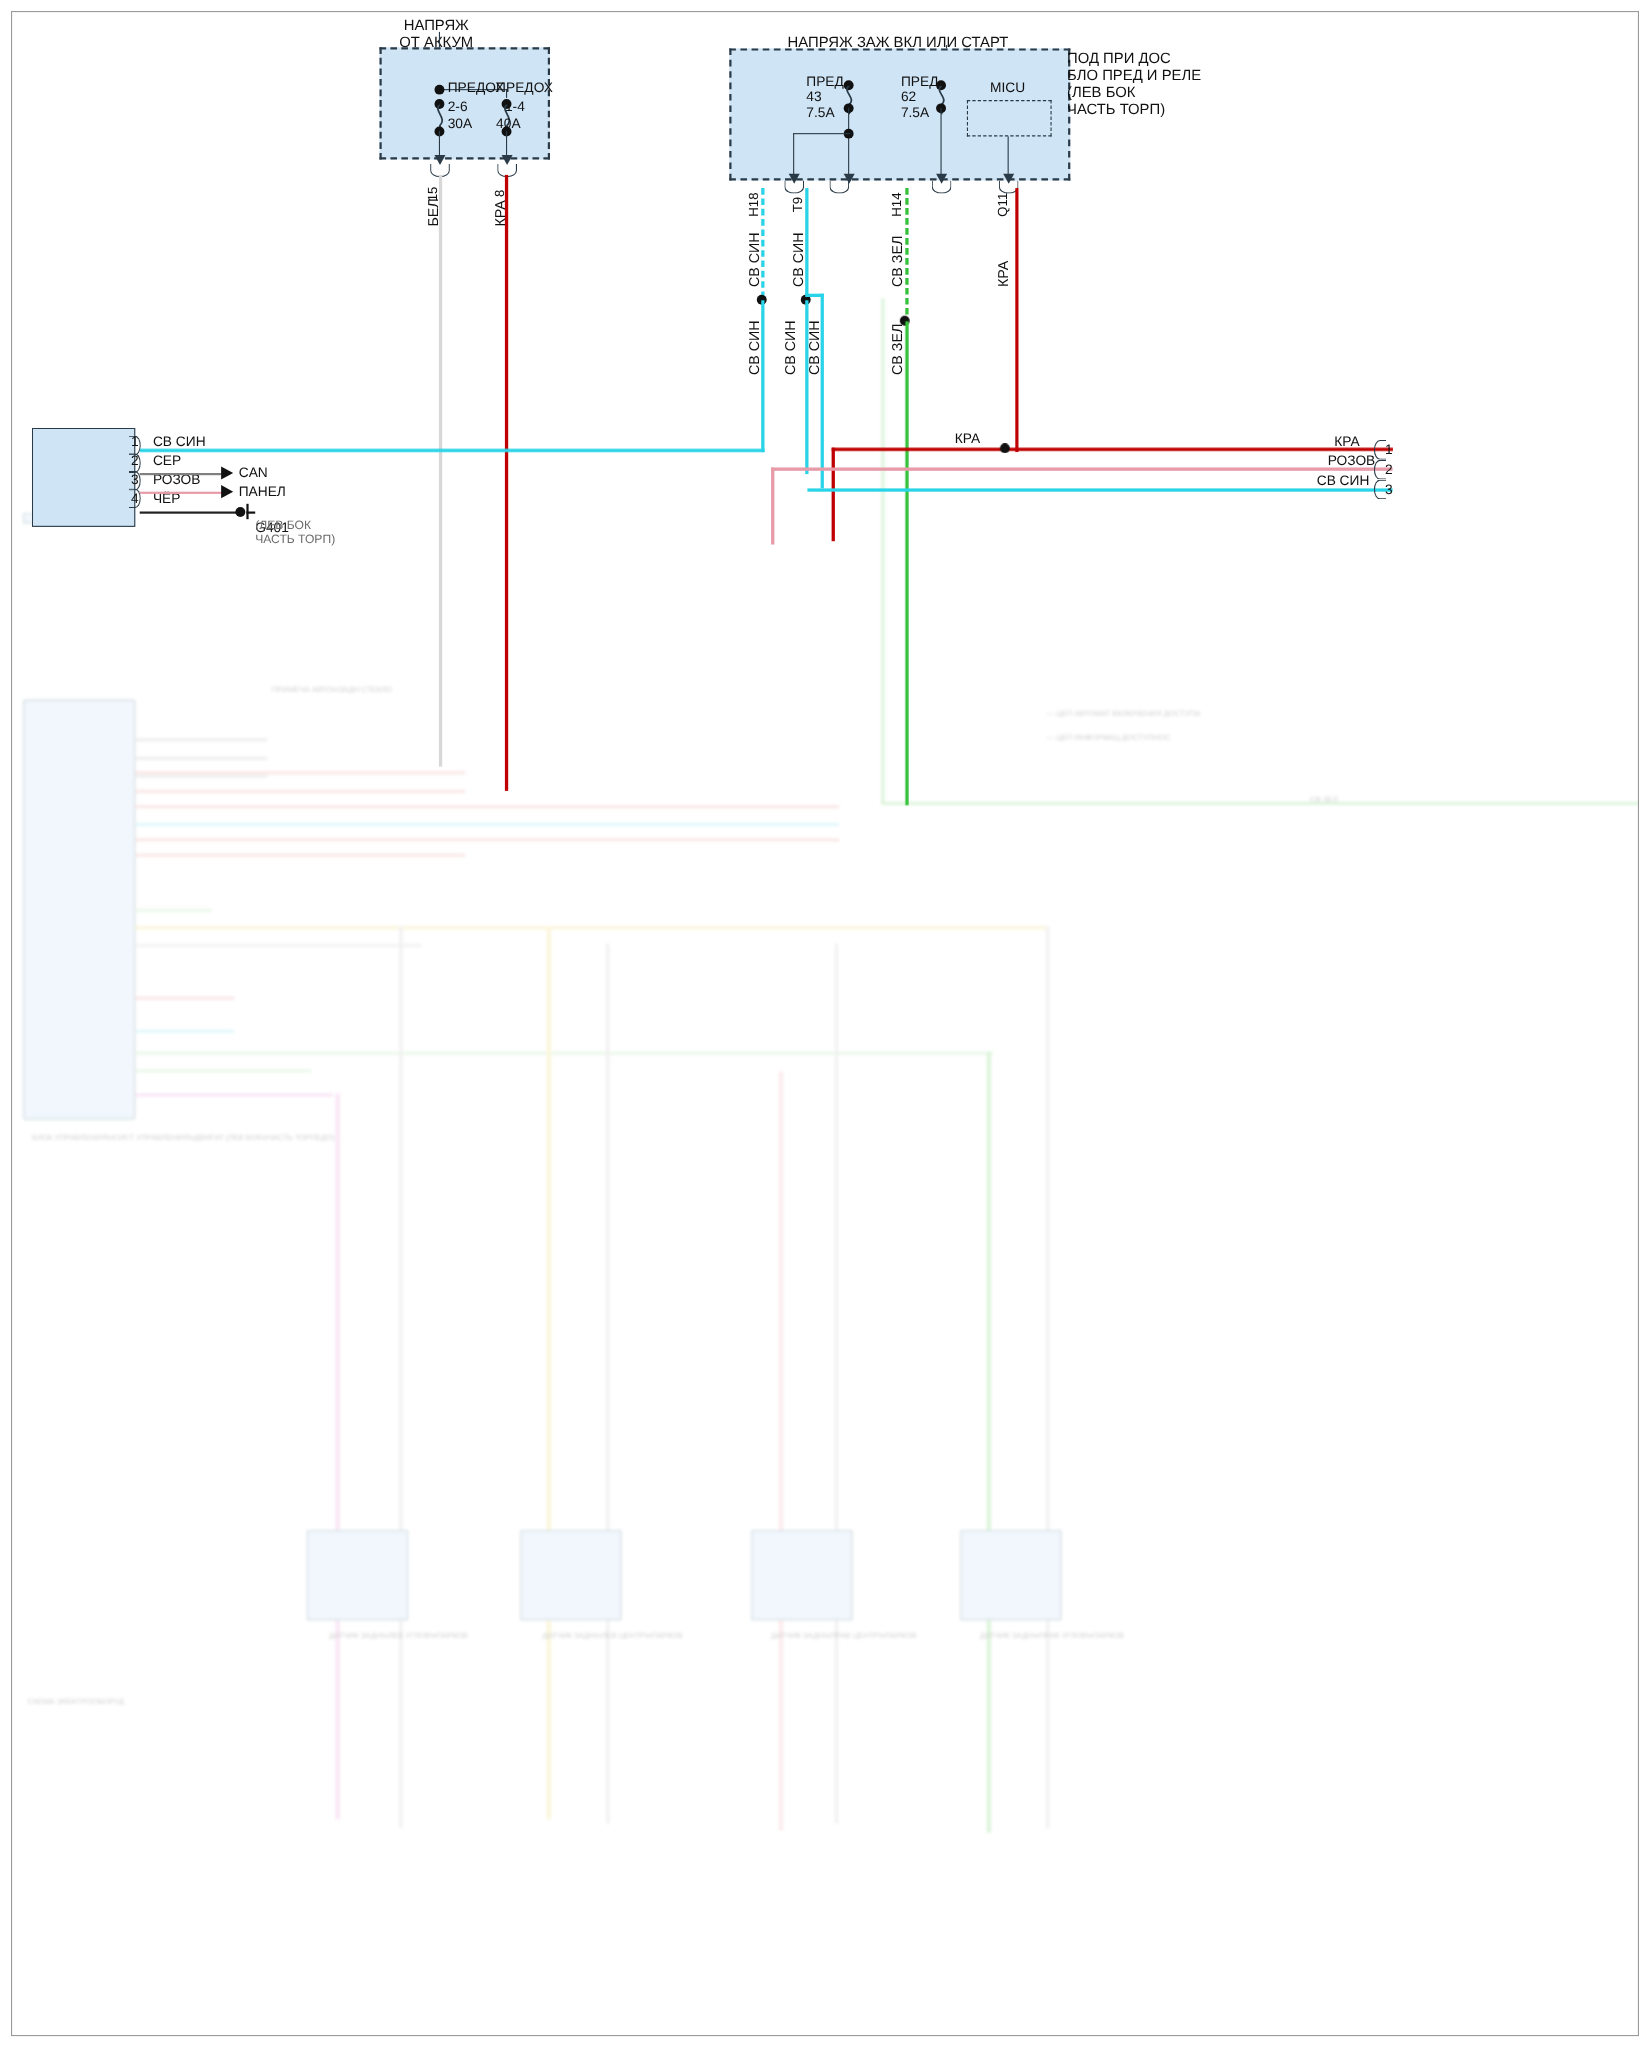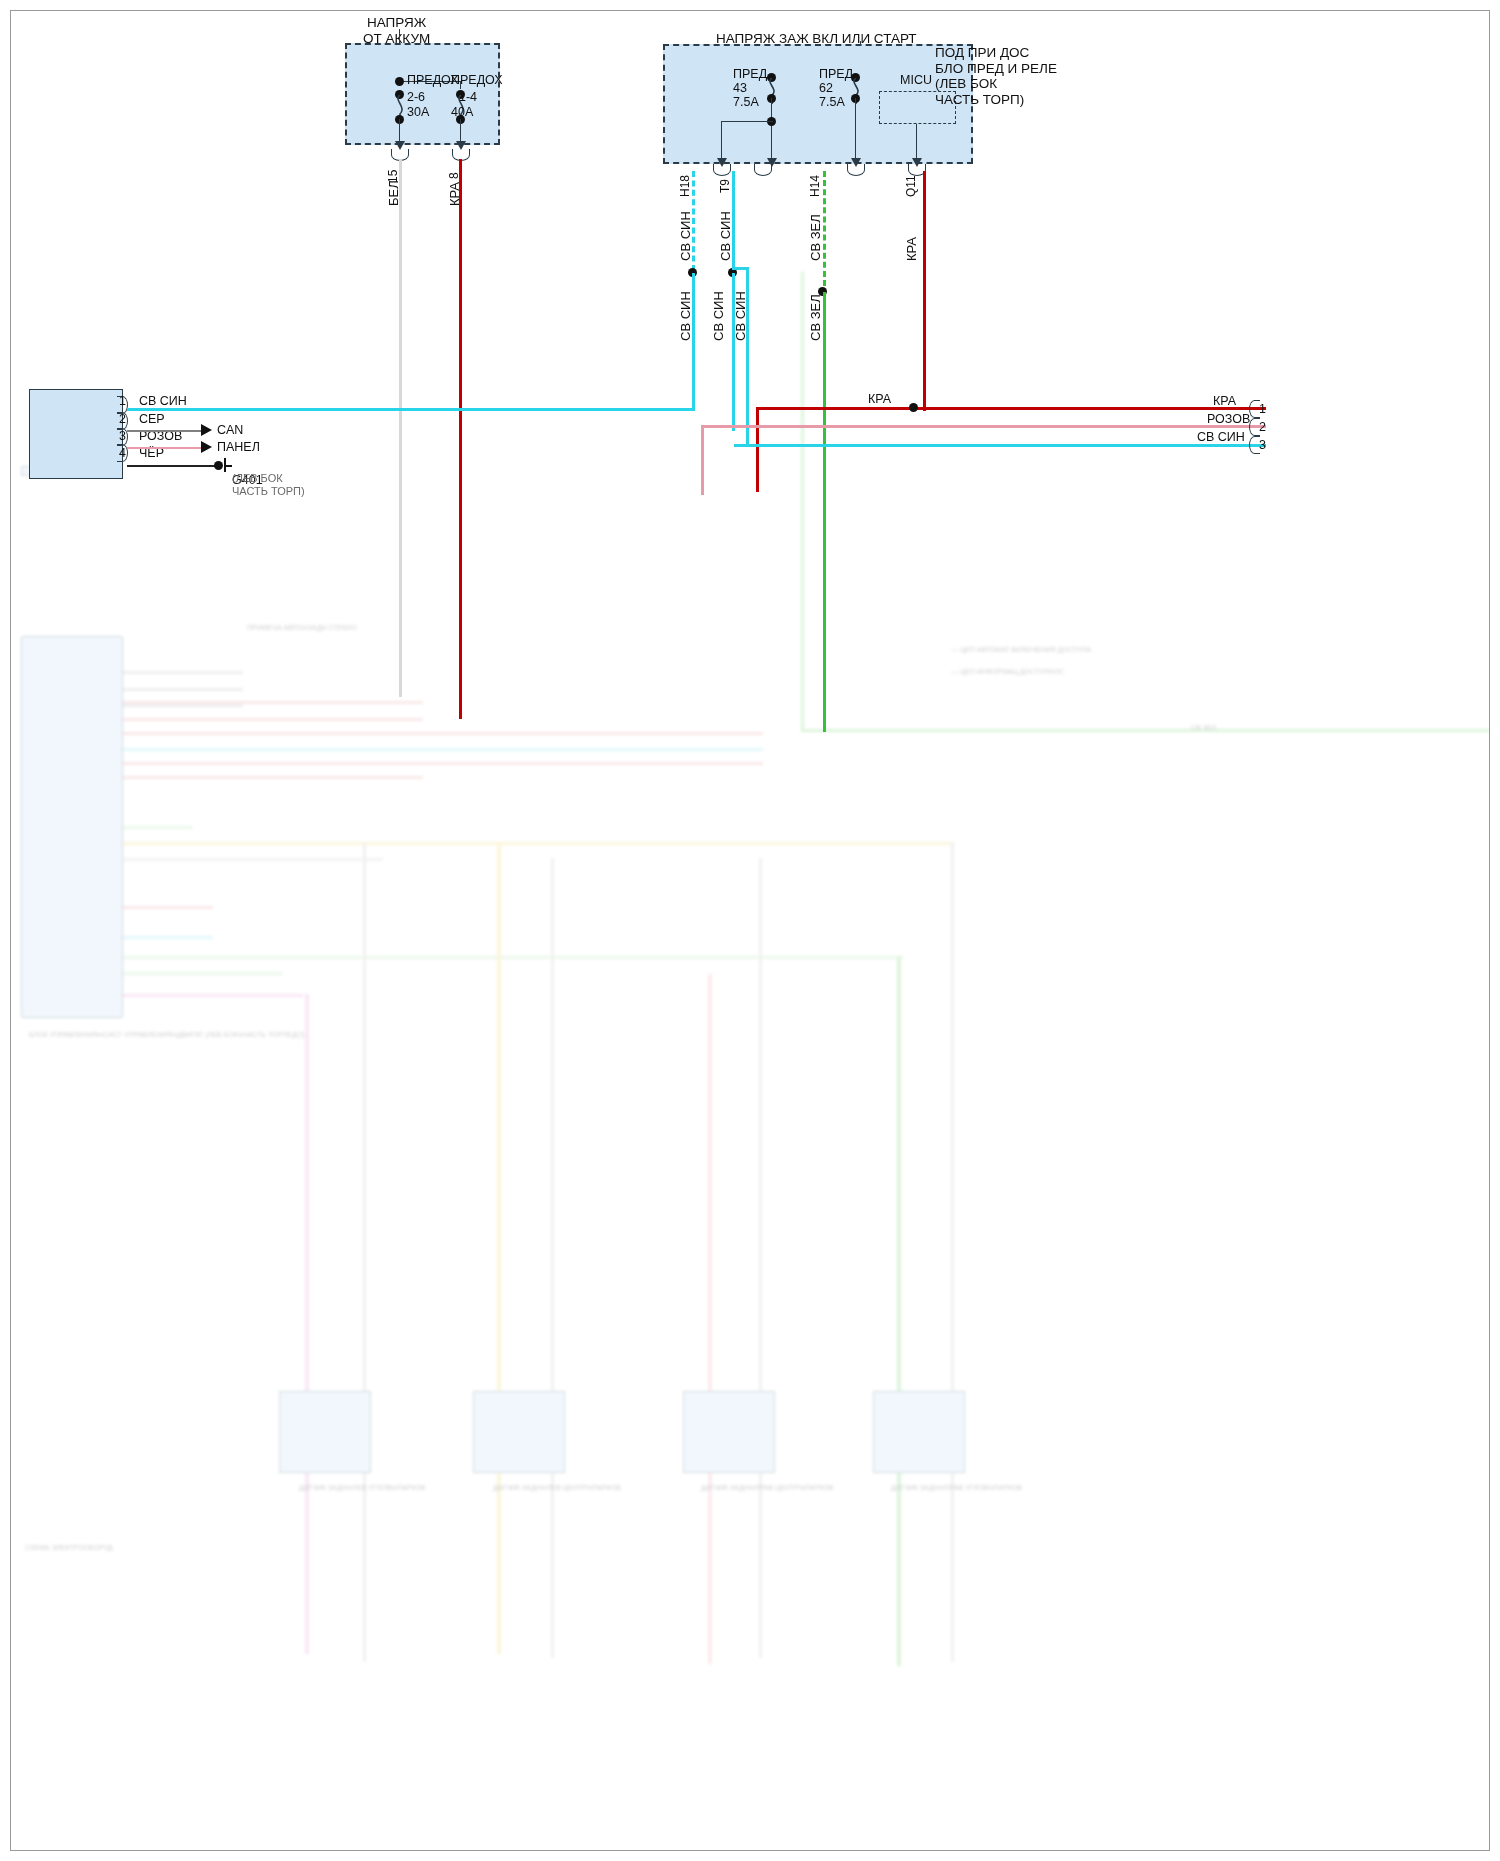--- a/index.html
+++ b/index.html
@@ -194,21 +194,21 @@
     <div class="txt sm" style="left:808px;top:70px;">62</div>
     <div class="txt sm" style="left:808px;top:84px;">7.5A</div>
     <div class="wire v" style="left:844px;top:87px;height:64px;border-left-width:1.6px;border-color:#2a3b47;"></div>
     <div class="arrow-d" style="left:840px;top:147px;"></div>
 
     <div class="txt sm" style="left:889px;top:62px;">MICU</div>
     <div class="box-dash" style="left:868px;top:80px;width:77px;height:33px;border-width:1.6px;"></div>
     <div class="wire v" style="left:905px;top:113px;height:38px;border-left-width:1.6px;border-color:#2a3b47;"></div>
     <div class="arrow-d" style="left:901px;top:147px;"></div>
 
-    <div class="txt" style="left:924px;top:34px;">ПОД ПРИ ДОС
+    <div class="txt" style="left:959px;top:34px;">ПОД ПРИ ДОС
 БЛО ПРЕД И РЕЛЕ
 (ЛЕВ БОК
 ЧАСТЬ ТОРП)</div>
 
     <div class="pinarc" style="left:702px;top:153px;"></div>
     <div class="vtxt sm" style="left:667px;top:186px;">H18</div>
     <div class="vtxt" style="left:667px;top:250px;">СВ СИН</div>
     <div class="wire v" style="left:681px;top:160px;height:100px;border-left-width:3.5px;border-left-style:dashed;border-color:#2ad4e8;"></div>
     <div class="dot" style="left:677px;top:257px;"></div>
     <div class="wire v" style="left:681px;top:262px;height:138px;border-left-width:3.5px;border-color:#2ad4e8;"></div>

